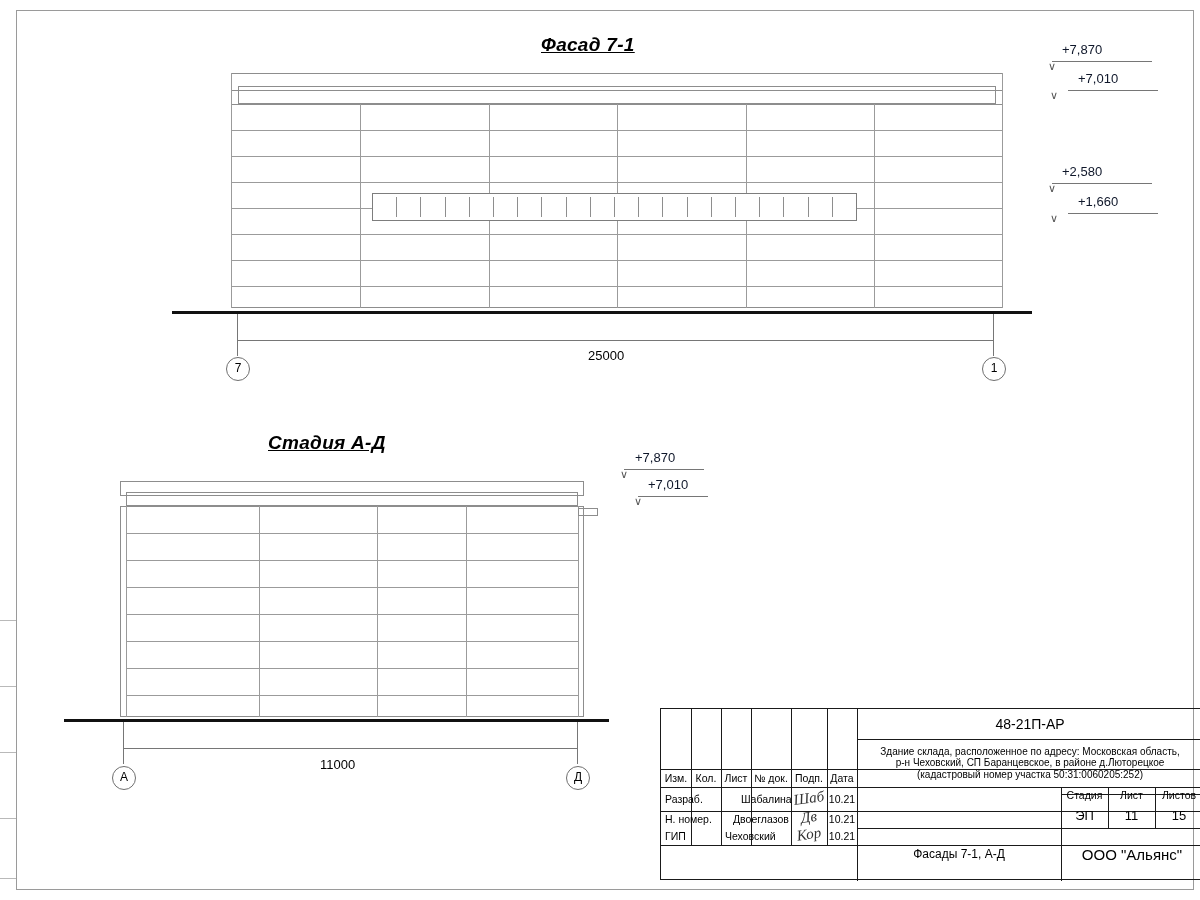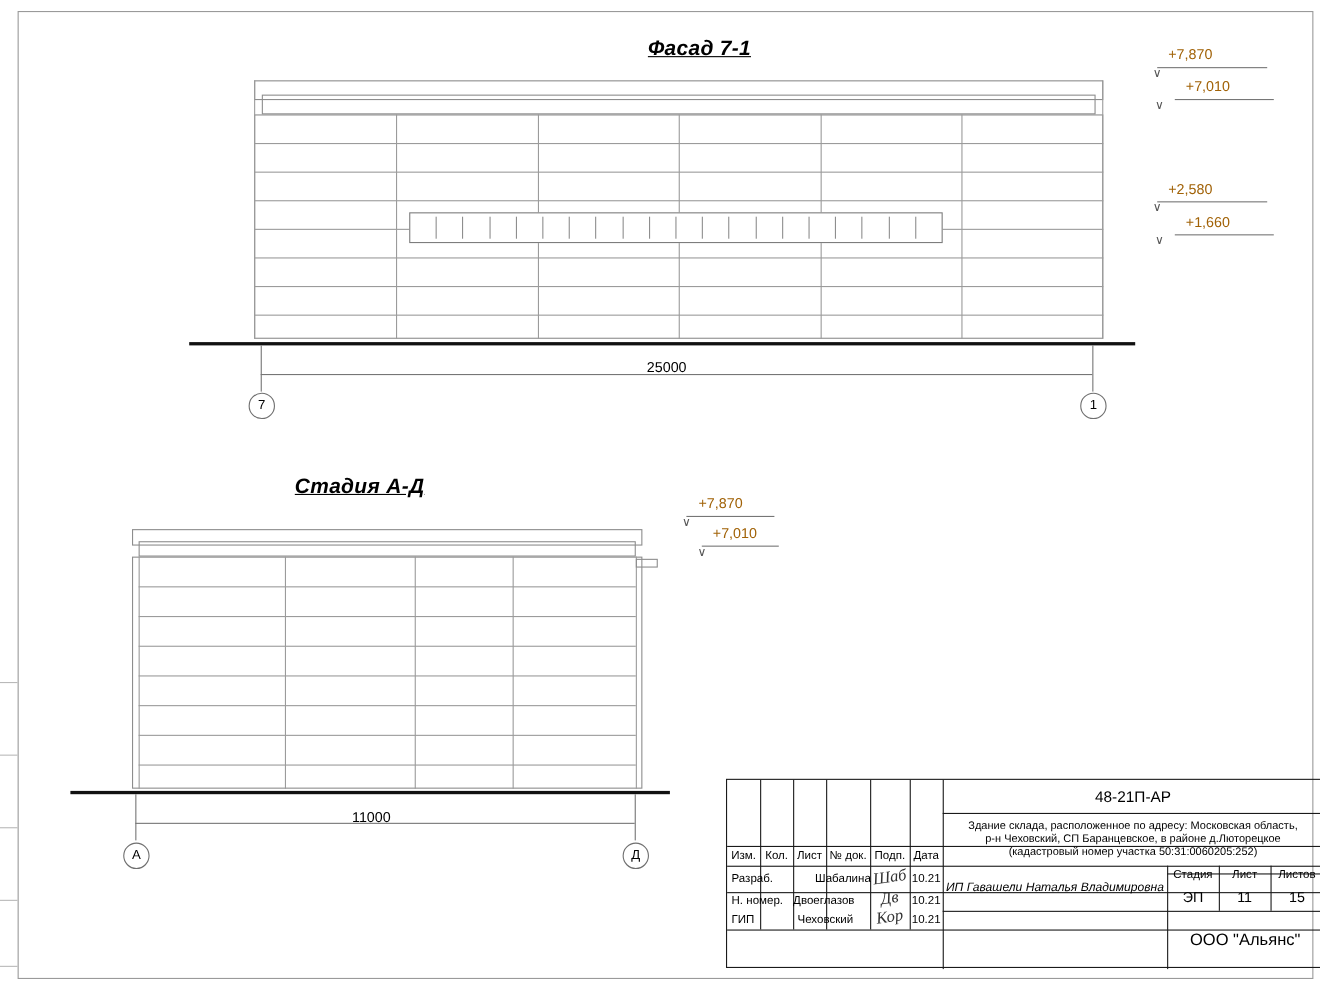--- a/index.html
+++ b/index.html
@@ -58,36 +58,37 @@
   }
   .lbl {
     position: absolute;
     font-size: 12px;
     white-space: nowrap;
   }
   .dim-text {
     position: absolute;
     font-size: 13px;
     white-space: nowrap;
+    margin-top: 22px;
   }
   .circ {
     position: absolute;
     width: 22px;
     height: 22px;
     border: 1px solid #6f6f6f;
     border-radius: 50%;
     font-size: 12px;
     line-height: 21px;
     text-align: center;
     background: #fff;
   }
   .lvl-mark {
     position: absolute;
     font-size: 13px;
-    color: #a16207;
+    color: #0f172a;
     line-height: 1;
   }
 
   
   .facade {
     position: absolute;
   }
   .outer {
     position: absolute;
     box-sizing: border-box;
@@ -162,21 +163,21 @@
 <div class="sheet-border"></div>
 
 <div class="tiny-left-marks">
   <div style="top:0px"></div>
   <div style="top:66px"></div>
   <div style="top:132px"></div>
   <div style="top:198px"></div>
   <div style="top:258px"></div>
 </div>
 
-<div class="title" style="left:541px; top:34px;margin-left:48px;">Фасад 7-1</div>
+<div class="title" style="left:541px; top:34px;">Фасад 7-1</div>
 
 <div class="facade">
 
   <div class="outer" style="left:231px; top:73px; width:772px; height:18px;"></div>
   <div class="outer" style="left:238px; top:86px; width:758px; height:18px;"></div>
 
   <div class="outer" style="left:231px; top:104px; width:772px; height:204px;"></div>
 
   <div class="ln h" style="left:231px; top:130px; width:772px;"></div>
   <div class="ln h" style="left:231px; top:156px; width:772px;"></div>
@@ -316,31 +317,31 @@
   <div class="cell" style="left:90px; top:60px; width:40px; height:18px;">№ док.</div>
   <div class="cell" style="left:130px; top:60px; width:36px; height:18px;">Подп.</div>
   <div class="cell" style="left:166px; top:60px; width:30px; height:18px;">Дата</div>
 
   <div class="cell" style="left:0; top:78px; width:60px; height:24px; justify-content:flex-start; padding-left:4px;">Разраб.</div>
   <div class="cell" style="left:76px; top:78px; width:70px; height:24px; justify-content:flex-start; padding-left:4px;">Шабалина</div>
   <div class="cell sig" style="left:130px; top:78px; width:36px; height:24px;">Шаб</div>
   <div class="cell" style="left:166px; top:78px; width:30px; height:24px;">10.21</div>
 
   <div class="cell" style="left:0; top:102px; width:60px; height:17px; justify-content:flex-start; padding-left:4px;">Н. номер.</div>
-  <div class="cell" style="left:60px; top:102px; width:70px; height:17px; justify-content:flex-start; padding-left:0;">Двоеглазов</div>
+  <div class="cell" style="left:60px; top:102px; width:70px; height:17px; justify-content:flex-start; padding-left:12px;">Двоеглазов</div>
   <div class="cell sig" style="left:130px; top:100px; width:36px; height:18px;">Дв</div>
   <div class="cell" style="left:166px; top:102px; width:30px; height:17px;">10.21</div>
 
   <div class="cell" style="left:0; top:119px; width:60px; height:17px; justify-content:flex-start; padding-left:4px;">ГИП</div>
   <div class="cell" style="left:60px; top:119px; width:70px; height:17px; justify-content:flex-start; padding-left:4px;">Чеховский</div>
   <div class="cell sig" style="left:130px; top:117px; width:36px; height:18px;">Кор</div>
   <div class="cell" style="left:166px; top:119px; width:30px; height:17px;">10.21</div>
 
-  <div class="cell author" style="left:196px; top:78px; width:204px; height:41px;">ИП Гавашели Наталья Владимировна</div>
-
+
+  <div class="cell doc-name" style="left:196px; top:119px; width:204px; height:53px;">Фасады 7-1, А-Д</div>
 
   <div class="cell" style="left:400px; top:78px; width:47px; height:17px;">Стадия</div>
   <div class="cell" style="left:447px; top:78px; width:47px; height:17px;">Лист</div>
   <div class="cell" style="left:494px; top:78px; width:48px; height:17px;">Листов</div>
 
   <div class="cell stage-val" style="left:400px; top:95px; width:47px; height:24px;">ЭП</div>
   <div class="cell stage-val" style="left:447px; top:95px; width:47px; height:24px;">11</div>
   <div class="cell stage-val" style="left:494px; top:95px; width:48px; height:24px;">15</div>
 
   <div class="cell org" style="left:400px; top:119px; width:142px; height:53px;">ООО "Альянс"</div>

